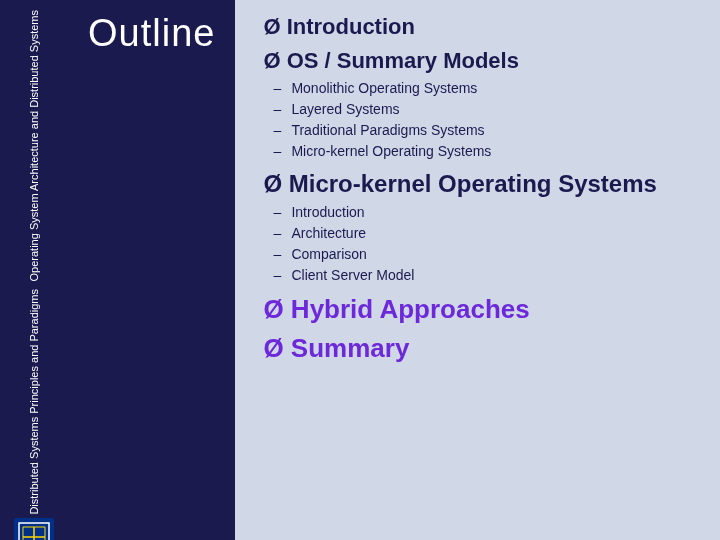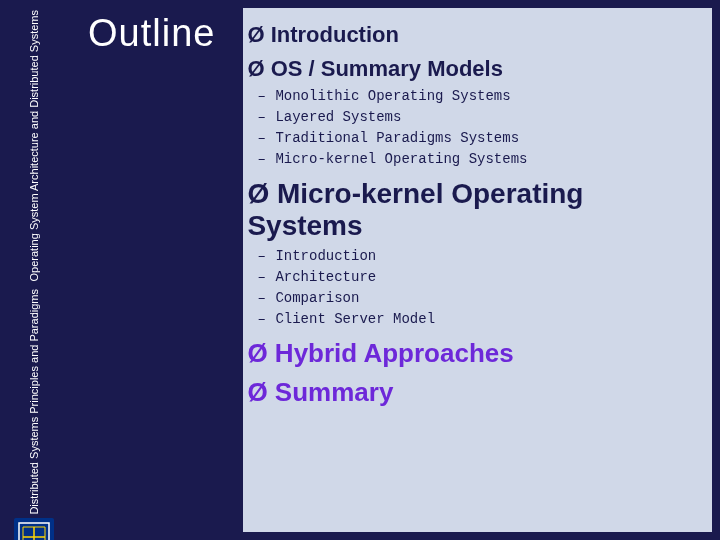--- a/index.html
+++ b/index.html
@@ -73,22 +73,22 @@
       color: #ffffff;
       font-size: 38px;
       font-weight: normal;
       font-family: Arial, sans-serif;
       letter-spacing: 1px;
     }
 
     .content-area {
       flex: 1;
       background-color: #d0d8e8;
-      margin: 8px;
-      padding: 14px 20px 14px 4px;
+      margin: 0;
+      padding: 14px 20px 14px 28px;
       overflow: hidden;
     }
 
     .top-section {
       margin-bottom: 8px;
     }
 
     .section-heading {
       font-size: 22px;
       font-weight: bold;
@@ -99,37 +99,37 @@
 
     .sub-bullet-list {
       list-style: none;
       padding-left: 28px;
       margin-bottom: 8px;
     }
 
     .sub-bullet-list li {
       font-size: 14px;
       color: #1a1a4e;
-      font-family: Liberation Mono, monospace;
+      font-family: Liberation Sans, sans-serif;
       line-height: 1.5;
       position: relative;
     }
 
     .sub-bullet-list li::before {
       content: '–';
       position: absolute;
       left: -18px;
     }
 
     .section-block {
       margin-bottom: 8px;
     }
 
     .section-heading-large {
-      font-size: 28px;
+      font-size: 24px;
       font-weight: bold;
       color: #1a1a4e;
       font-family: Arial, sans-serif;
       margin-bottom: 4px;
     }
 
     .section-heading-xl {
       font-size: 26px;
       font-weight: bold;
       color: #6d28d9;

